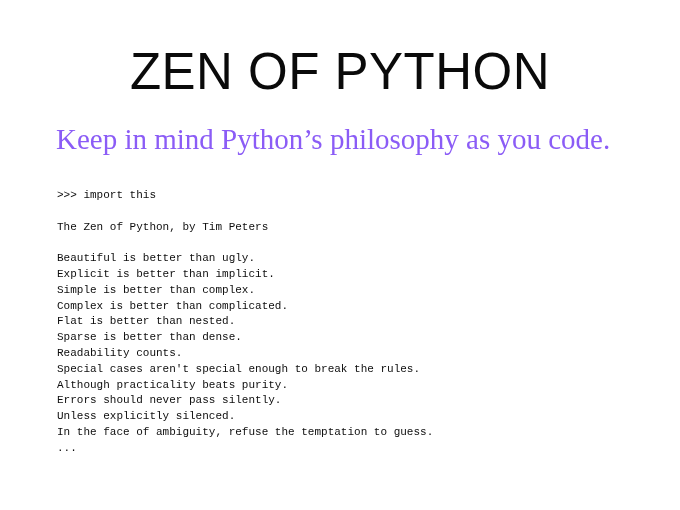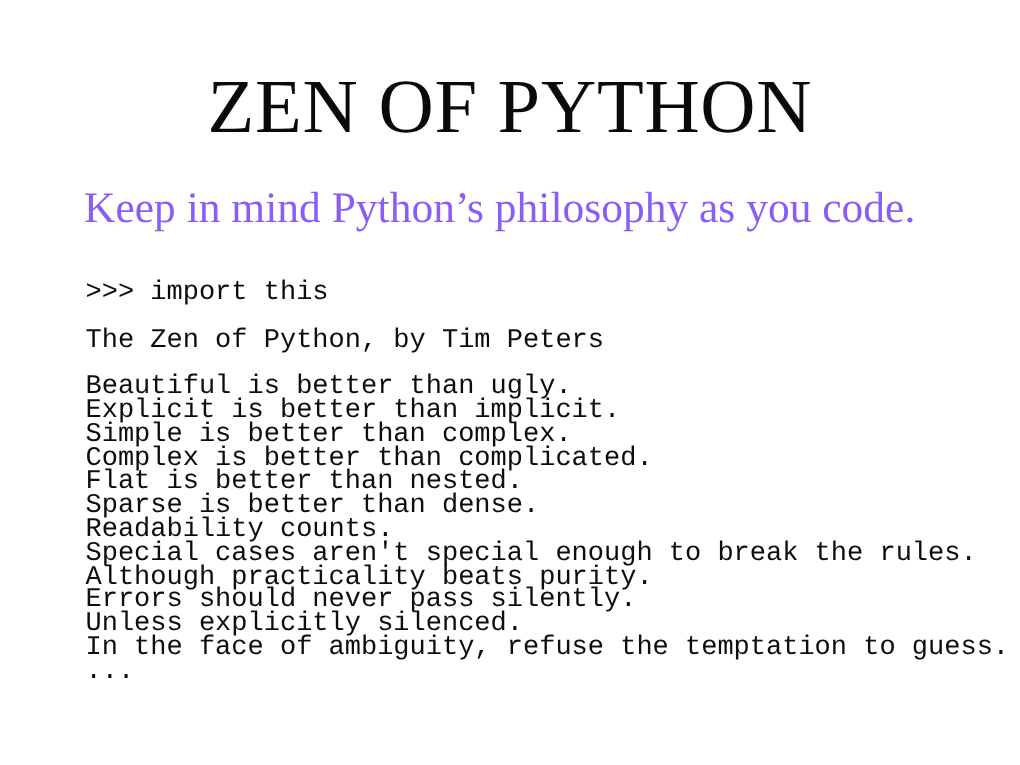--- a/index.html
+++ b/index.html
@@ -19,21 +19,21 @@
     width: 680px;
     height: 510px;
     background: #ffffff;
   }
   .slide-title {
     position: absolute;
     left: 0;
     top: 44px;
     width: 680px;
     text-align: center;
-    font-family: Liberation Serif, serif;
+    font-family: Liberation Sans, sans-serif;
     font-weight: 300;
     font-size: 51px;
     line-height: 56px;
     letter-spacing: 0.5px;
     color: #0a0a0a;
     white-space: nowrap;
   }
   .slide-subtitle {
     position: absolute;
     left: 56px;
@@ -44,21 +44,21 @@
     line-height: 34px;
     color: #8b5cf6;
     white-space: nowrap;
   }
   .console-block {
     position: absolute;
     left: 57px;
     top: 188px;
     width: 600px;
     font-family: "Liberation Mono", "DejaVu Sans Mono", monospace;
-    font-size: 18px;
+    font-size: 11px;
     line-height: 15.8px;
     color: #0d0d0d;
     white-space: pre;
   }
   .console-line {
     white-space: pre;
     min-height: 15.8px;
   }
   .console-line.blank {
     height: 15.8px;

